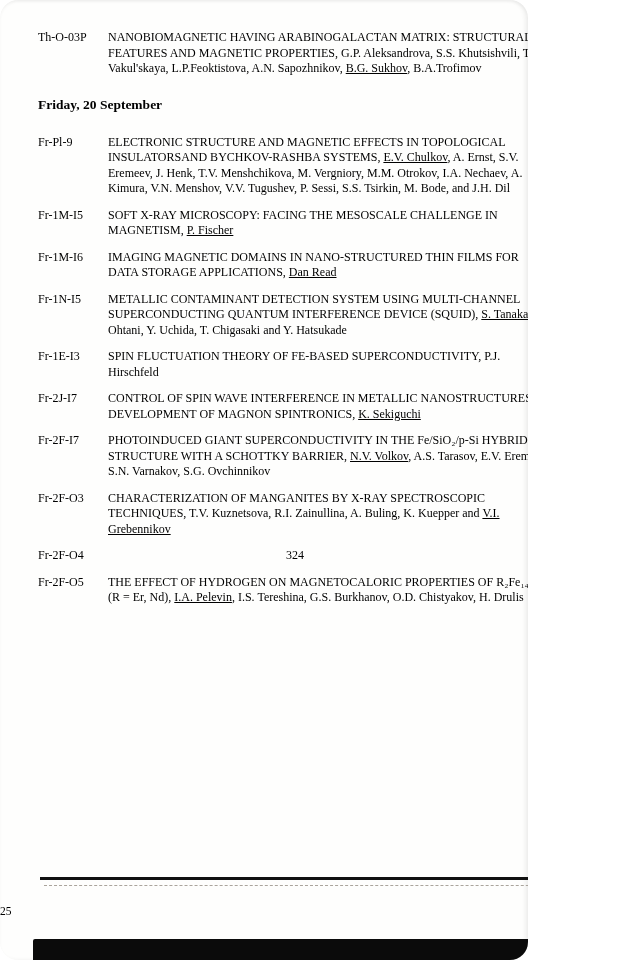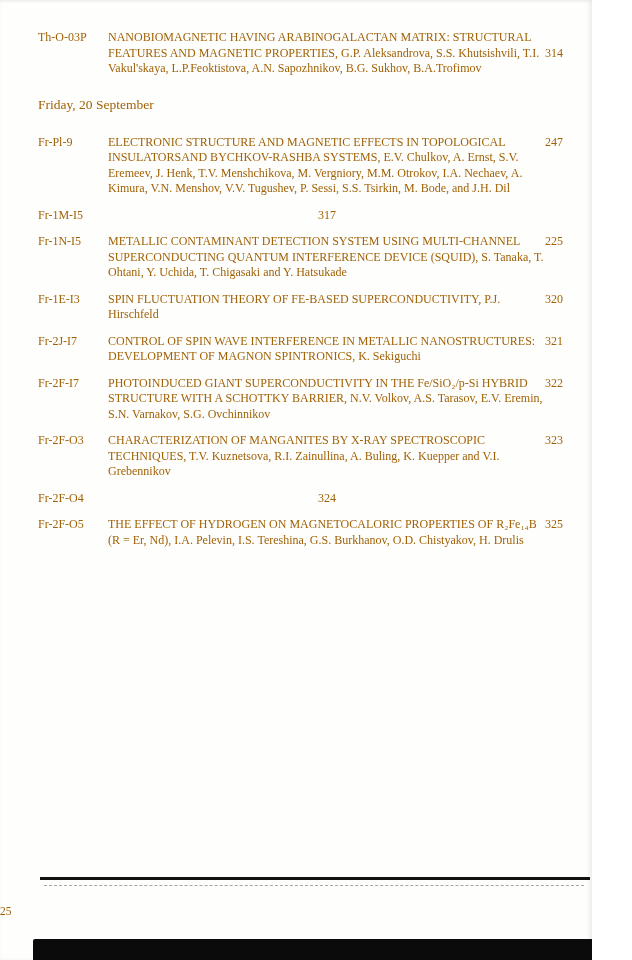--- a/index.html
+++ b/index.html
@@ -2,27 +2,28 @@
 <html><head>
 <meta charset="utf-8">
 <style>
   html, body {
     margin: 0;
     padding: 0;
     background: #ffffff;
   }
   .page {
     position: relative;
-    width: 592px;
+    width: 528px;
     height: 960px;
     background: #fefefd;
     font-family: "Liberation Serif", "DejaVu Serif", serif;
-    color: #a16207;
+    color: #000000;
     overflow: hidden;
     box-shadow: inset -3px 0 4px rgba(0,0,0,0.06), inset 0 2px 3px rgba(0,0,0,0.04);
+    border-radius: 18px;
   }
   .toc {
     position: absolute;
     top: 30px;
     left: 38px;
     right: 30px;
   }
   .row {
     display: flex;
     align-items: flex-start;
@@ -36,35 +37,36 @@
     white-space: nowrap;
   }
   .title {
     flex: 0 0 437px;
     width: 437px;
     font-size: 12px;
     line-height: 15.5px;
     text-align: left;
   }
   .title .u {
+    text-decoration: underline;
   }
   .pnum {
     flex: 1 1 auto;
     text-align: center;
     font-size: 12px;
     line-height: 15.5px;
     padding-right: 16px;
   }
   
   .row:first-child .pnum {
     align-self: center;
   }
   .section-heading {
     font-size: 13.5px;
-    font-weight: normal;
+    font-weight: bold;
     margin-top: 20px;
     margin-bottom: 22px;
   }
   .footer-rule {
     position: absolute;
     left: 40px;
     width: 550px;
     top: 877px;
     height: 3px;
     background: #111;
@@ -106,21 +108,27 @@
         <div class="pnum">314</div>
       </div>
       <div class="section-heading">Friday, 20 September</div>
       <div class="row">
         <div class="code">Fr-Pl-9</div>
         <div class="title"><span>ELECTRONIC STRUCTURE AND MAGNETIC EFFECTS IN TOPOLOGICAL INSULATORSAND BYCHKOV-RASHBA SYSTEMS, </span><span class="u">E.V. Chulkov</span><span>, A. Ernst, S.V. Eremeev, J. Henk, T.V. Menshchikova, M. Vergniory, M.M. Otrokov, I.A. Nechaev, A. Kimura, V.N. Menshov, V.V. Tugushev, P. Sessi, S.S. Tsirkin, M. Bode, and J.H. Dil</span></div>
         <div class="pnum">247</div>
       </div>
       <div class="row">
         <div class="code">Fr-1M-I5</div>
+        <div class="title"><span>SOFT X-RAY MICROSCOPY: FACING THE MESOSCALE CHALLENGE IN MAGNETISM, </span><span class="u">P. Fischer</span></div>
         <div class="pnum">317</div>
+      </div>
+      <div class="row">
+        <div class="code">Fr-1M-I6</div>
+        <div class="title"><span>IMAGING MAGNETIC DOMAINS IN NANO-STRUCTURED THIN FILMS FOR DATA STORAGE APPLICATIONS, </span><span class="u">Dan Read</span></div>
+        <div class="pnum">318</div>
       </div>
       <div class="row">
         <div class="code">Fr-1N-I5</div>
         <div class="title"><span>METALLIC CONTAMINANT DETECTION SYSTEM USING MULTI-CHANNEL SUPERCONDUCTING QUANTUM INTERFERENCE DEVICE (SQUID), </span><span class="u">S. Tanaka</span><span>, T. Ohtani, Y. Uchida, T. Chigasaki and Y. Hatsukade</span></div>
         <div class="pnum">225</div>
       </div>
       <div class="row">
         <div class="code">Fr-1E-I3</div>
         <div class="title"><span>SPIN FLUCTUATION THEORY OF FE-BASED SUPERCONDUCTIVITY, P.J. Hirschfeld</span></div>
         <div class="pnum">320</div>

